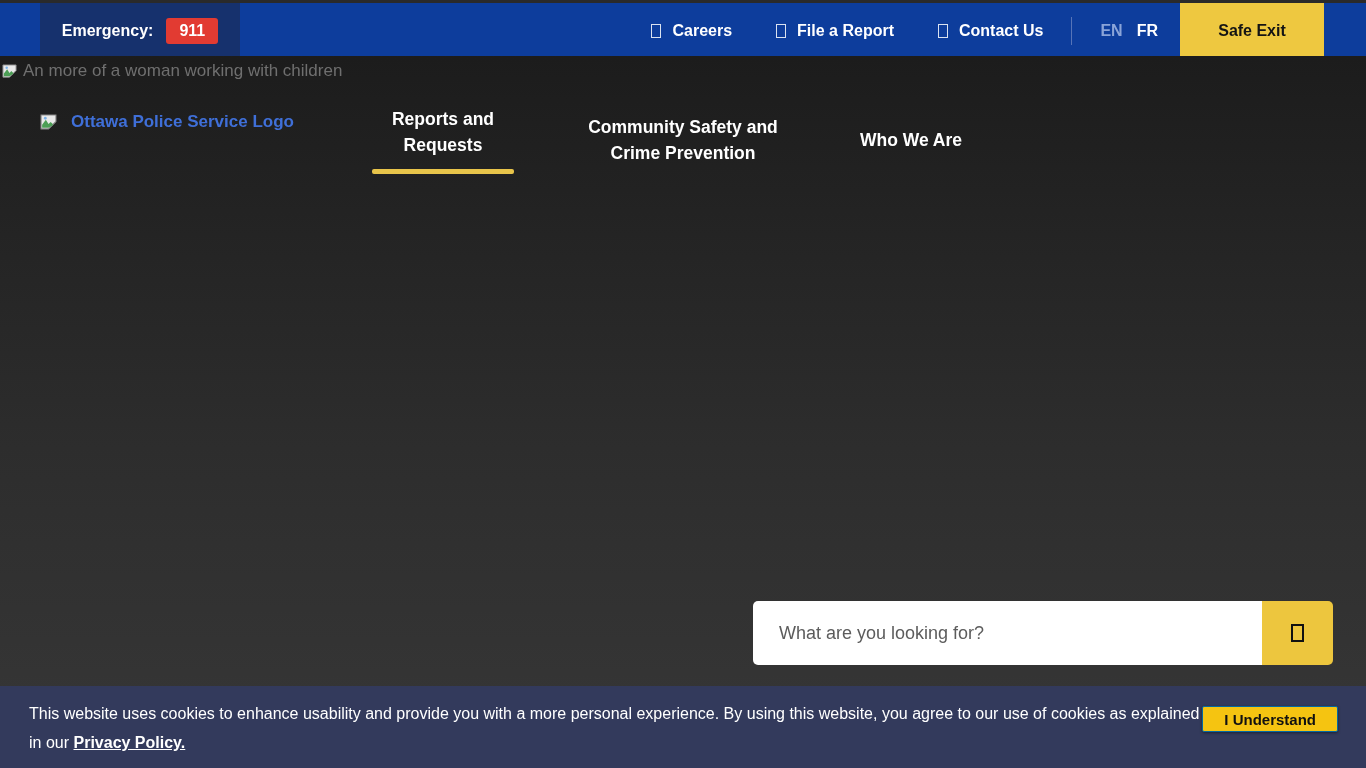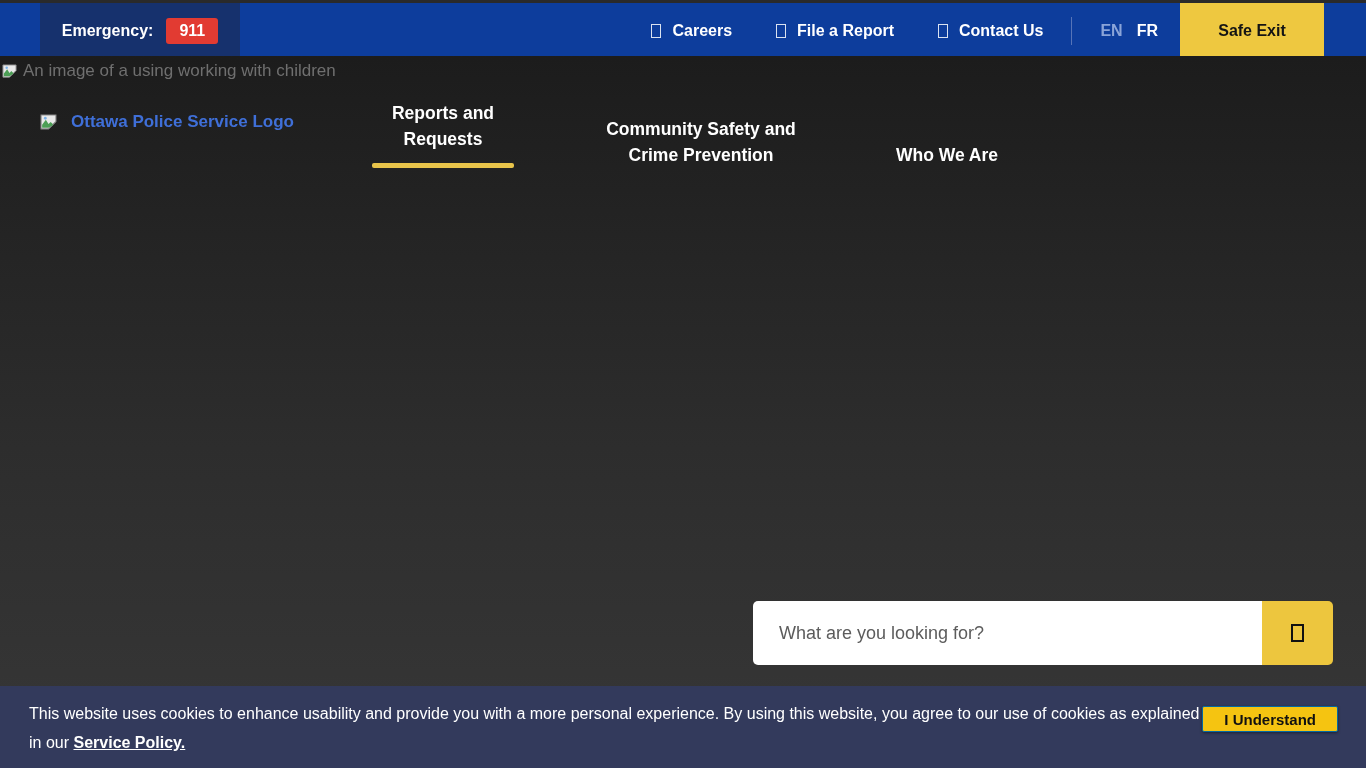--- a/index.html
+++ b/index.html
@@ -56,22 +56,22 @@
   }
   .logo-alt {
     position:absolute; left:40px; top:56px;
     display:flex; align-items:center; gap:14px;
     color:#3f6fd8; font-size:17px; font-weight:600; cursor:pointer;
   }
   .broken-img-icon { flex:0 0 auto; }
 
   
   .nav {
-    position:absolute; left:372px; top:44px;
-    display:flex; align-items:flex-end; gap:82px;
+    position:absolute; left:372px; top:50px;
+    display:flex; align-items:center; gap:64px;
   }
   .nav-item {
     color:#fff; font-weight:bold; font-size:17.5px; line-height:26px;
     text-align:center; cursor:pointer;
   }
   .nav-item.w1 { width:142px; }
   .nav-item.w2 { width:210px; }
   .nav-item.w3 { width:96px; }
   .nav-item.w4 { width:120px; }
   .nav-item.w5 { width:118px; white-space:nowrap; }
@@ -151,21 +151,21 @@
 </header>
 
 <main class="hero">
 
   <div class="bg-alt">
     <svg class="broken-img-icon" width="15" height="15" viewBox="0 0 16 16">
       <polygon points="1,1 15,1 15,7 8,14 1,14" fill="#e9e9e9" stroke="#8a8a8a" stroke-width="1"></polygon>
       <polygon points="2,10 5.5,5.5 8,9.5 10,7.5 12,9.5 12,10.5 8,13 2,13" fill="#4c9e55"></polygon>
       <circle cx="5" cy="4" r="1.3" fill="#7db2e8"></circle>
     </svg>
-    <span>An image of a using working with children</span>
+    <span>An more of a woman working with children</span>
   </div>
 
   <div class="logo-alt">
     <svg class="broken-img-icon" width="17" height="17" viewBox="0 0 16 16">
       <polygon points="1,1 15,1 15,7 8,14 1,14" fill="#e9e9e9" stroke="#8a8a8a" stroke-width="1"></polygon>
       <polygon points="2,10 5.5,5.5 8,9.5 10,7.5 12,9.5 12,10.5 8,13 2,13" fill="#4c9e55"></polygon>
       <circle cx="5" cy="4" r="1.3" fill="#7db2e8"></circle>
     </svg>
     <span>Ottawa Police Service Logo</span>
   </div>
@@ -189,16 +189,16 @@
     <input class="search-input" type="text" placeholder="What are you looking for?" style="">
     <button class="search-btn">
       <span class="tofu-dark"></span>
     </button>
   </div>
 </main>
 
 <div class="cookie">
   <p class="cookie-text">
     <span>This website uses cookies to enhance usability and provide you with a more personal experience. By using this website, you agree to our use of cookies as explained in our</span>
-    <a class="cookie-link">Service Policy.</a>
+    <a class="cookie-link">Privacy Policy.</a>
   </p>
   <button class="understand-btn">I Understand</button>
 </div>
 
 </body></html>

